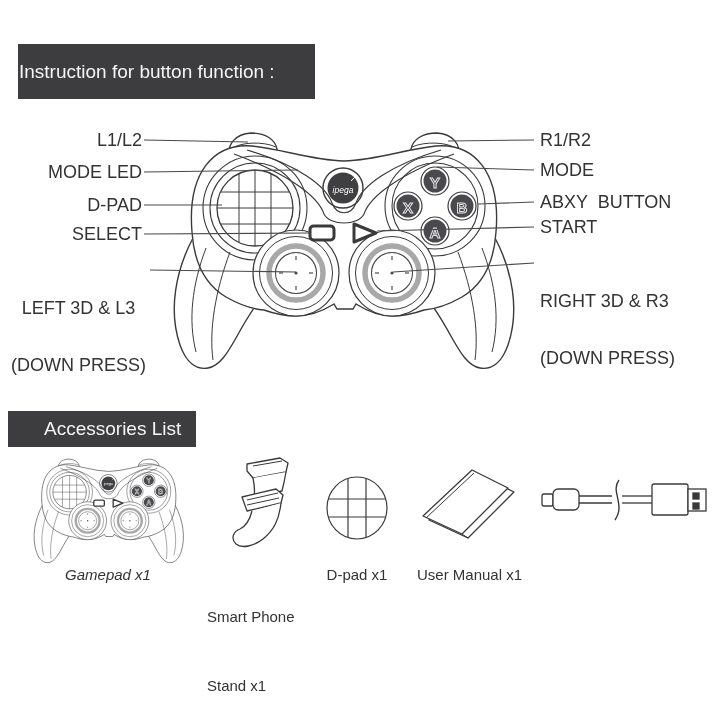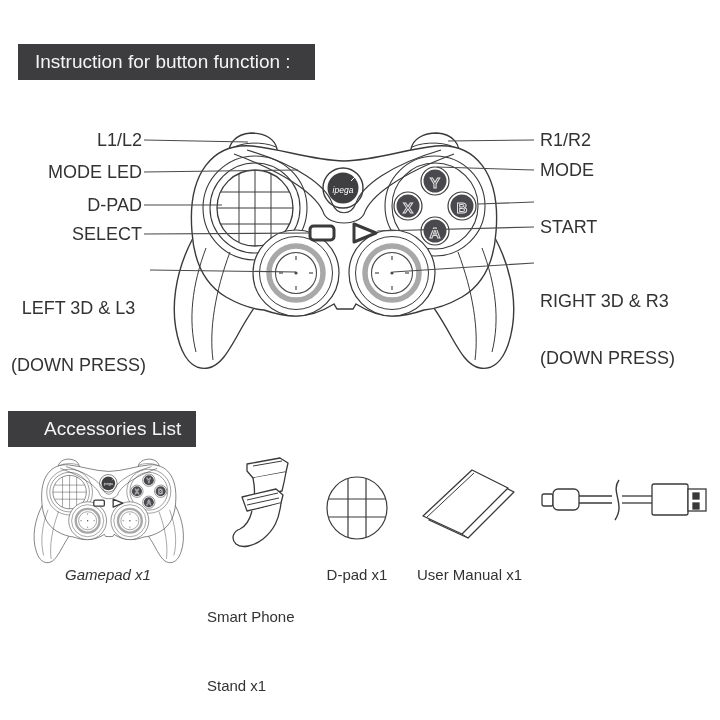--- a/index.html
+++ b/index.html
@@ -1,20 +1,20 @@
 <!DOCTYPE html>
 <html><head>
 <meta charset="utf-8">
 <style>
   html,body{margin:0;padding:0;background:#fff;}
   .page{position:relative;width:720px;height:720px;background:#ffffff;
         font-family:"Liberation Sans",sans-serif;overflow:hidden;}
   .title-bar{position:absolute;background:#3d3d3f;color:#f4f4f4;
              display:flex;align-items:center;box-sizing:border-box;}
-  .bar1{left:18px;top:44px;width:297px;height:36px;font-size:19px;padding-left:17px;}
+  .bar1{left:18px;top:44px;width:297px;height:55px;font-size:19px;padding-left:1px;}
   .bar2{left:8px;top:411px;width:188px;height:36px;font-size:19px;padding-left:36px;}
   .art{position:absolute;left:0;top:0;}
   .lbl{position:absolute;color:#333333;font-size:18px;line-height:19px;white-space:pre;}
   .lbl.center{text-align:center;}
   .acc-lbl{position:absolute;color:#333333;font-size:15px;line-height:23px;white-space:pre;}
   .acc-lbl.center{text-align:center;}
 </style>
 </head>
 <body>
 
@@ -210,20 +210,21 @@
   <div class="lbl" style="right:578px;top:131px;">L1/L2</div>
   <div class="lbl" style="right:578px;top:163px;">MODE LED</div>
   <div class="lbl" style="right:578px;top:196px;">D-PAD</div>
   <div class="lbl" style="right:578px;top:225px;">SELECT</div>
   <div class="lbl center" style="right:574px;top:261px;">
     <div>LEFT 3D &amp; L3</div>
     <div>(DOWN PRESS)</div>
   </div>
   <div class="lbl" style="left:540px;top:131px;">R1/R2</div>
   <div class="lbl" style="left:540px;top:161px;">MODE</div>
+  <div class="lbl" style="left:540px;top:193px;">ABXY  BUTTON</div>
   <div class="lbl" style="left:540px;top:218px;">START</div>
   <div class="lbl" style="left:540px;top:254px;">
     <div>RIGHT 3D &amp; R3</div>
     <div>(DOWN PRESS)</div>
   </div>
 
   <div class="acc-lbl center" style="left:38px;top:563px;width:140px;font-style:italic;">Gamepad x1</div>
   <div class="acc-lbl" style="left:207px;top:559px;">
     <div>Smart Phone</div>
     <div>Stand x1</div>

